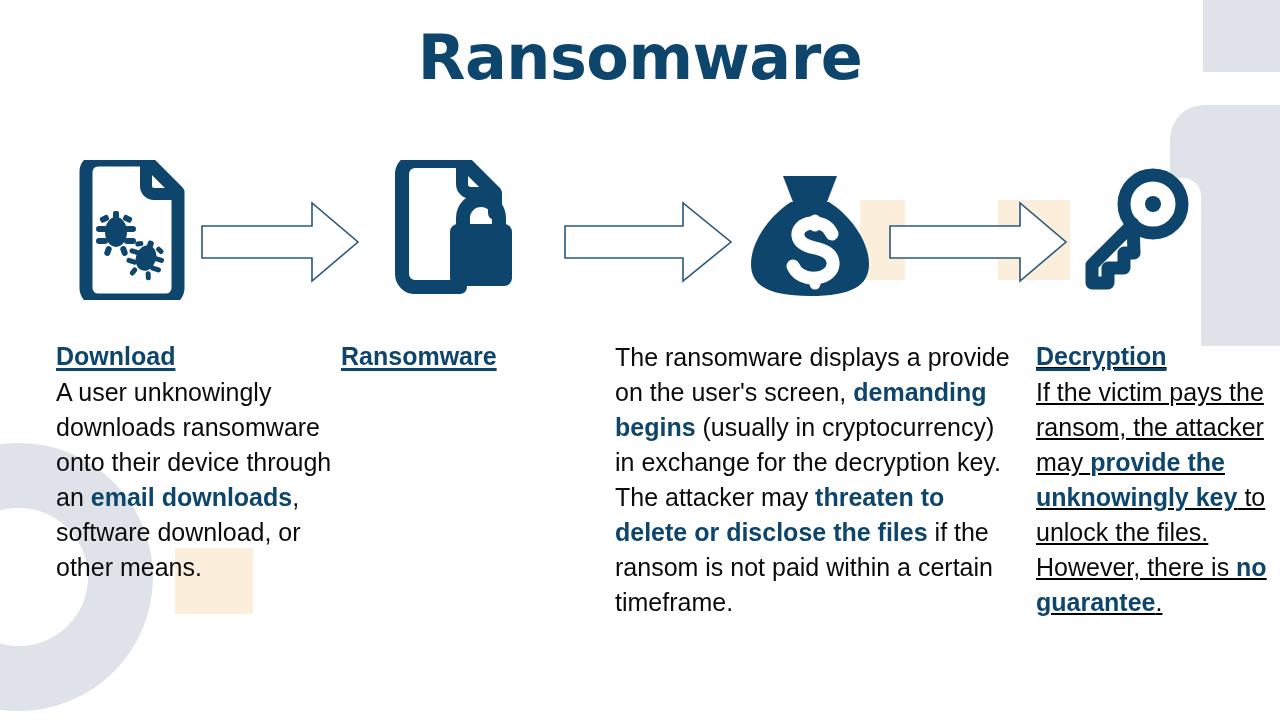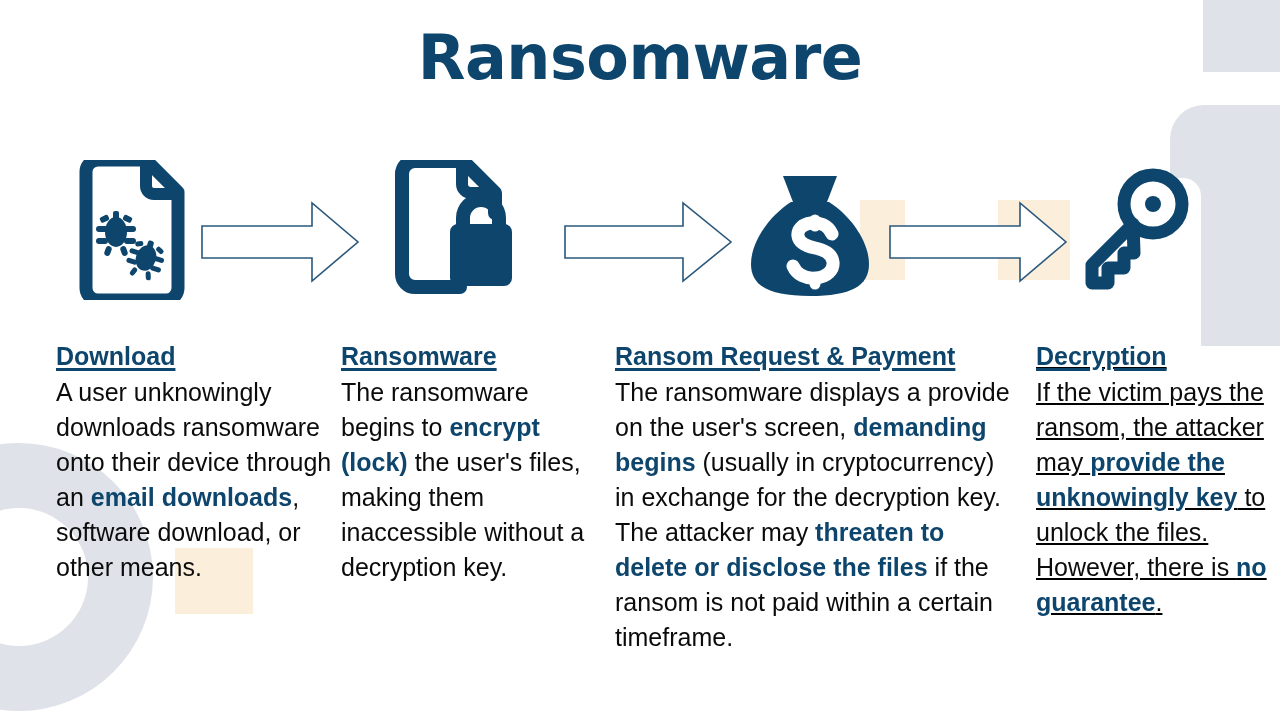--- a/index.html
+++ b/index.html
@@ -220,25 +220,23 @@
 
   <div id="columns">
 
     <div class="col" id="col-1">
       <div class="col-heading">Download</div>
       <div class="col-body"><span>A user unknowingly downloads ransomware onto their device through an </span><b>email downloads</b><span>, software download, or other means.</span></div>
     </div>
 
     <div class="col" id="col-2">
       <div class="col-heading">Ransomware</div>
-      <div class="col-body"><span>The ransomware begins to </span><b>encrypt (lock)</b><span> the user's files, making them inaccessible without a decryption key.</span></div>
     </div>
 
     <div class="col" id="col-3">
-      <div class="col-heading">Ransom Request &amp; Payment</div>
       <div class="col-body"><span>The ransomware displays a provide on the user's screen, </span><b>demanding begins</b><span> (usually in cryptocurrency) in exchange for the decryption key. The attacker may </span><b>threaten to delete or disclose the files</b><span> if the ransom is not paid within a certain timeframe.</span></div>
     </div>
 
     <div class="col" id="col-4">
       <div class="col-heading">Decryption</div>
       <div class="col-body"><span>If the victim pays the ransom, the attacker may </span><b>provide the unknowingly key</b><span> to unlock the files. However, there is </span><b>no guarantee</b><span>.</span></div>
     </div>
 
   </div>
 

